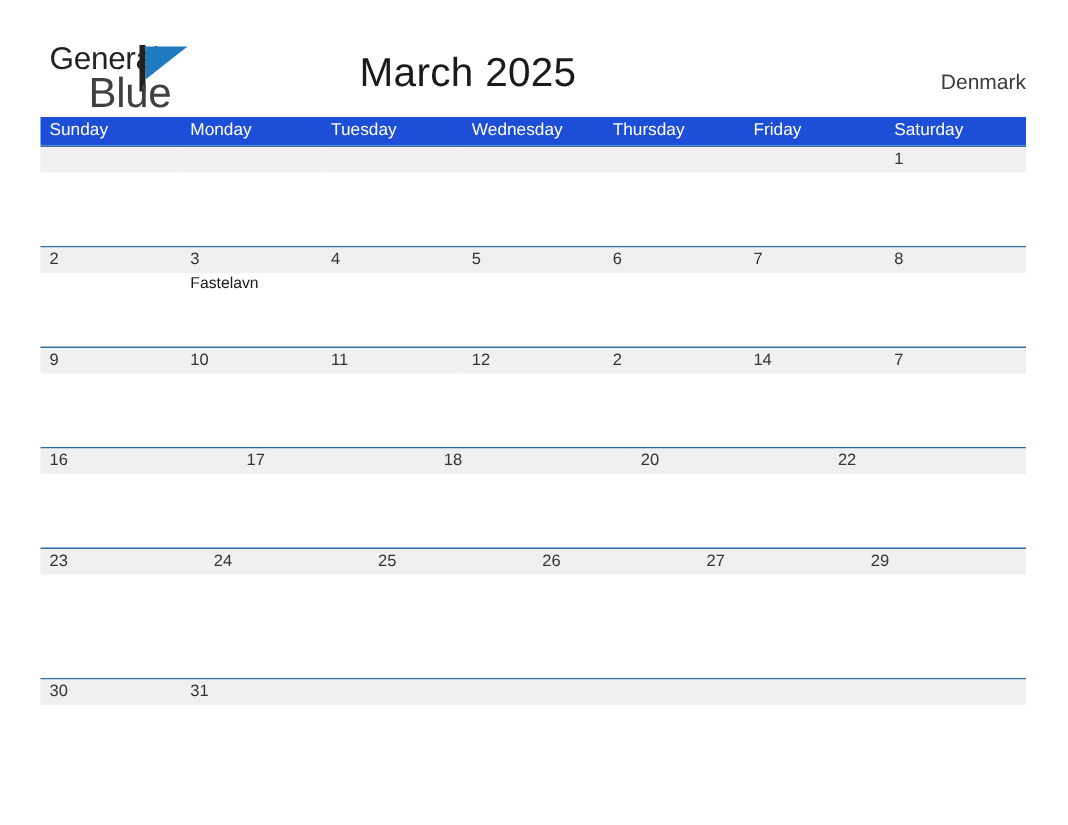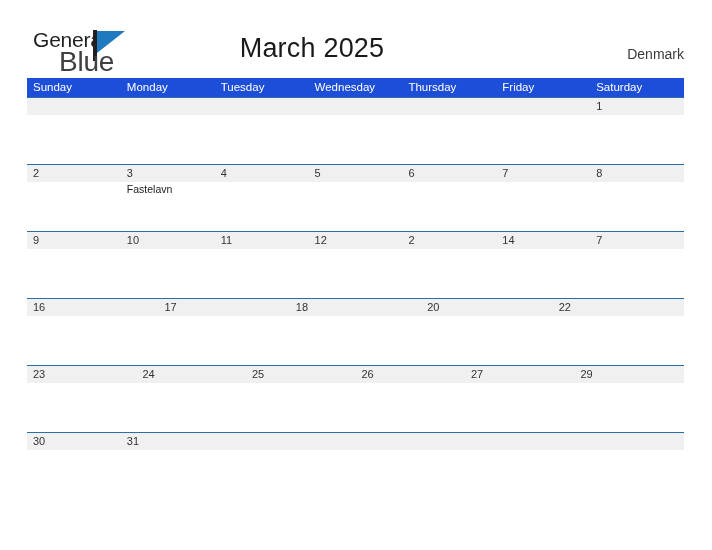--- a/index.html
+++ b/index.html
@@ -131,20 +131,21 @@
   .week-row {
     display: flex;
     width: 657px;
     height: 67px;
     border-top: 1px solid #2e6da4;
     box-sizing: border-box;
   }
   .week-row.last {
     height: 33px;
     border-bottom: none;
+    margin-top: 20px;
   }
 
   .day-cell {
     flex: 1 1 0;
     min-width: 0;
     box-sizing: border-box;
     position: relative;
     background: transparent;
   }
 

